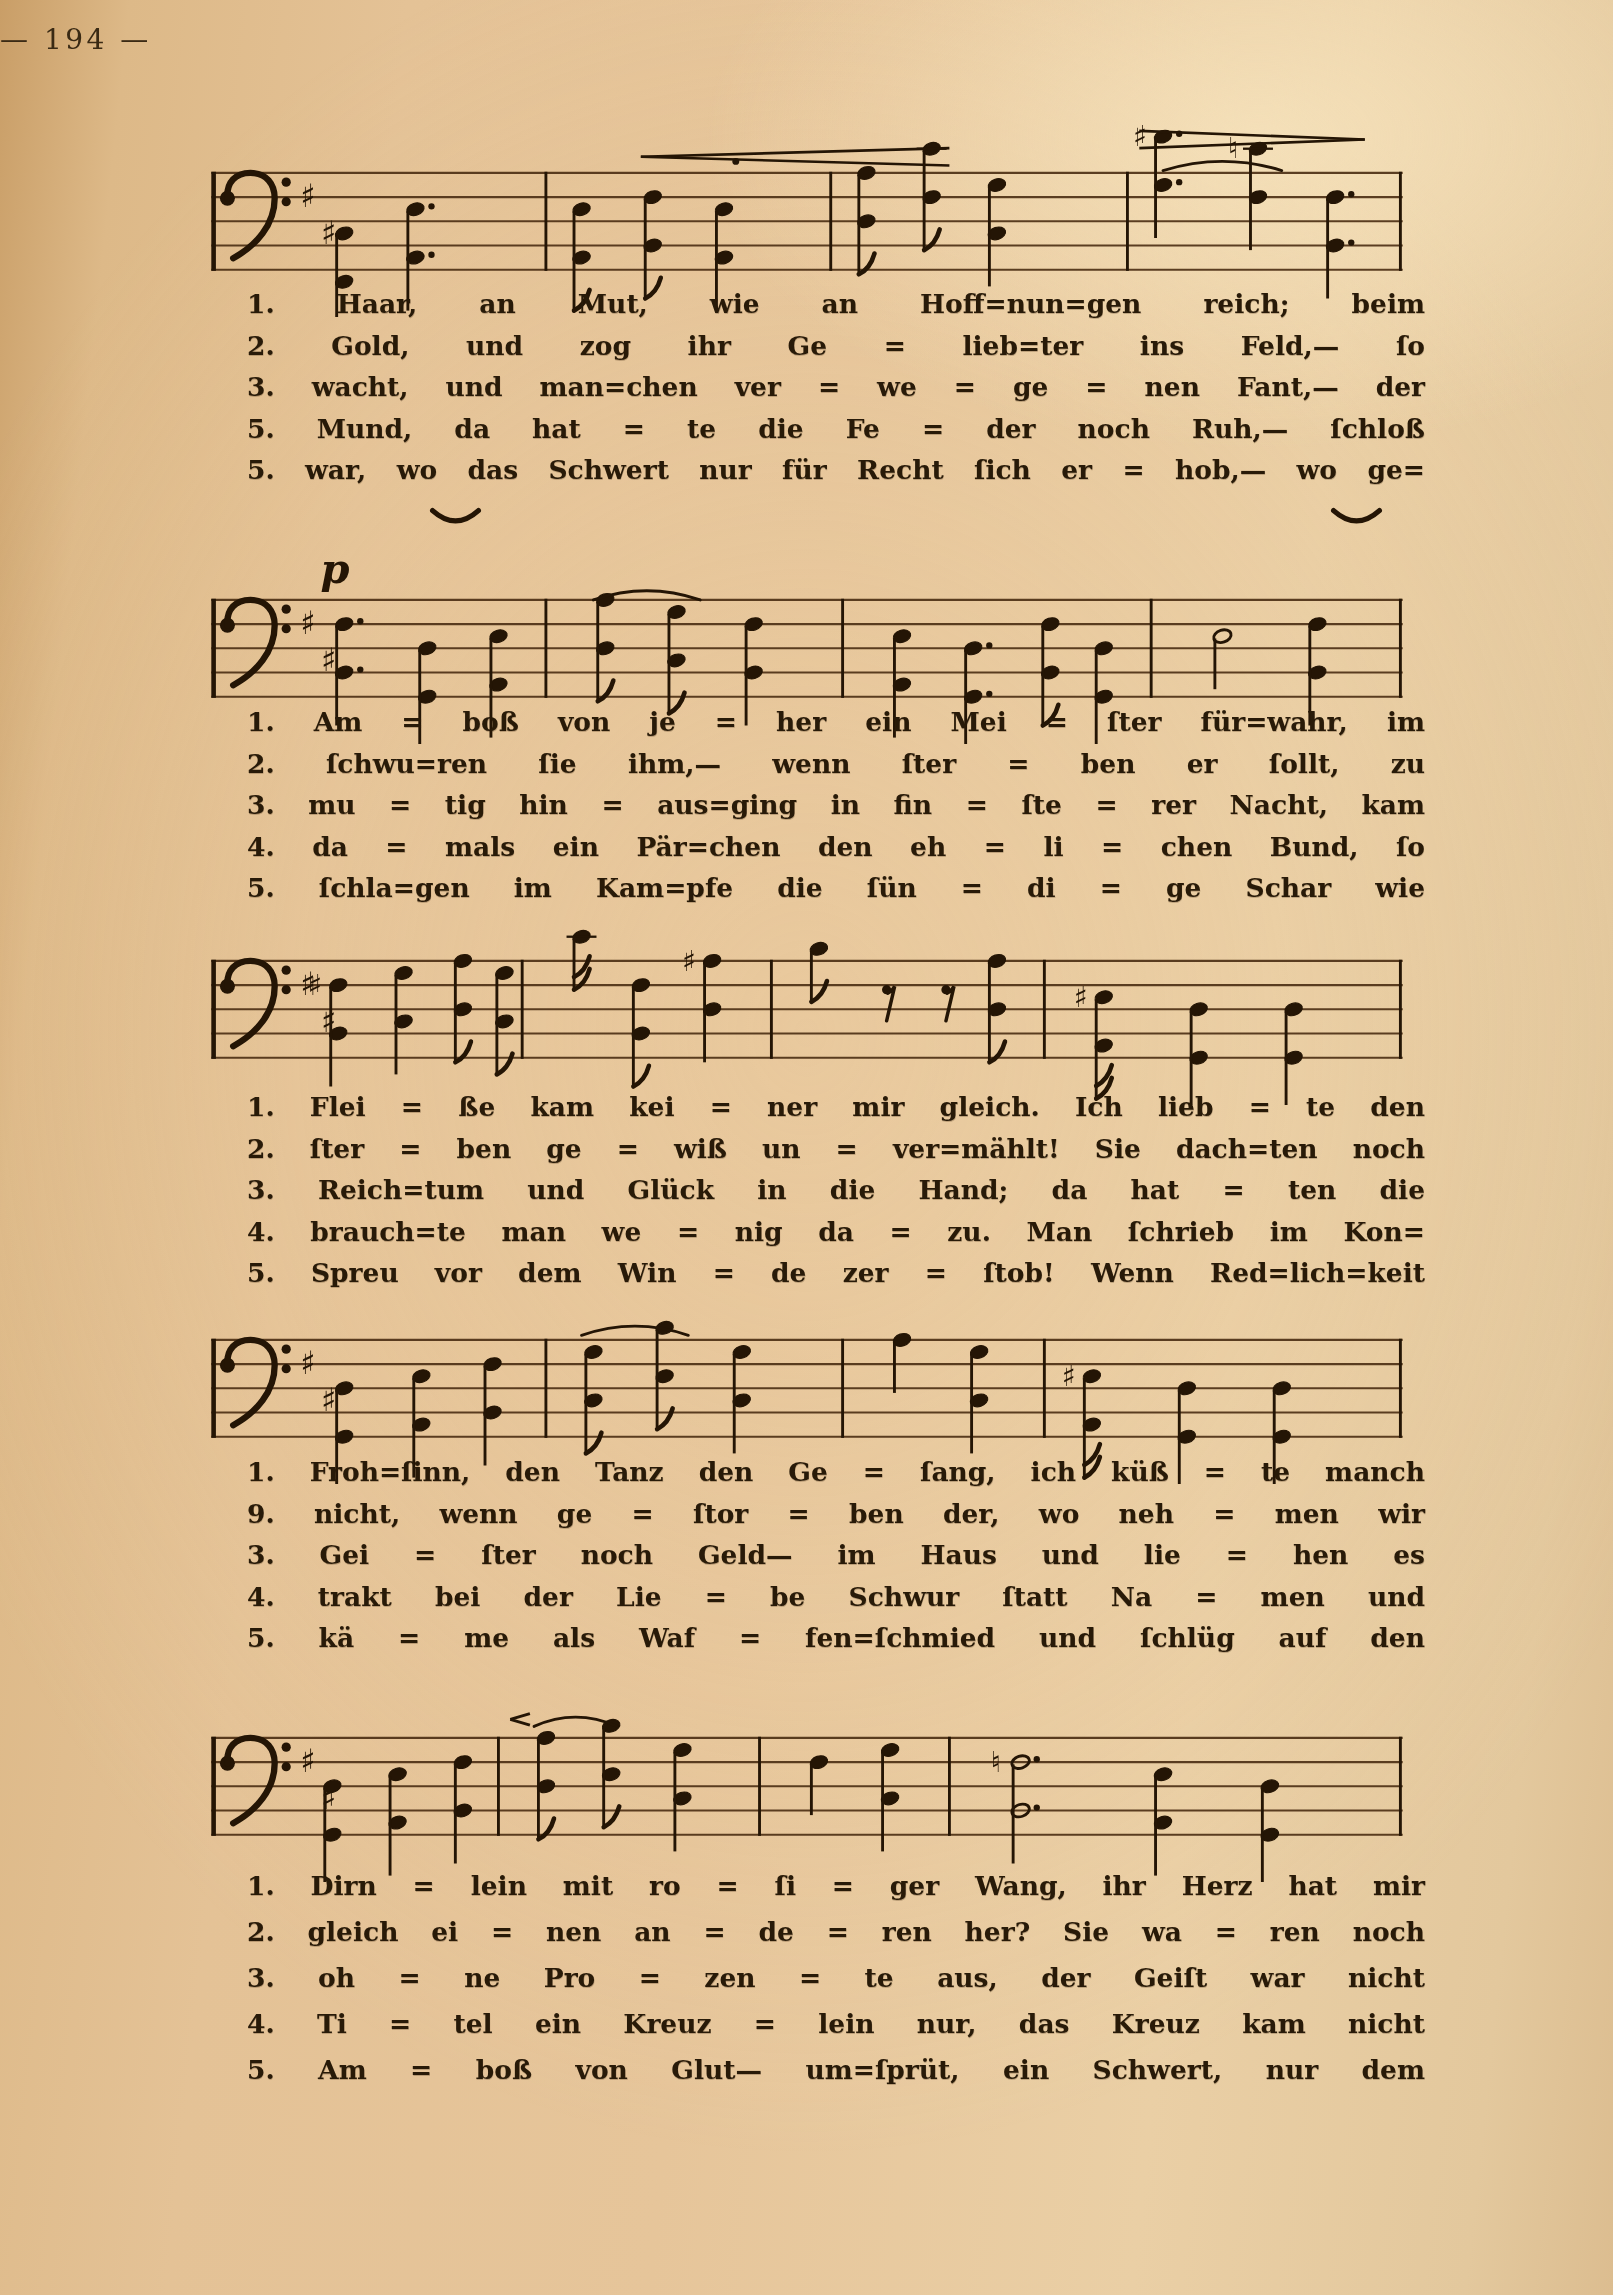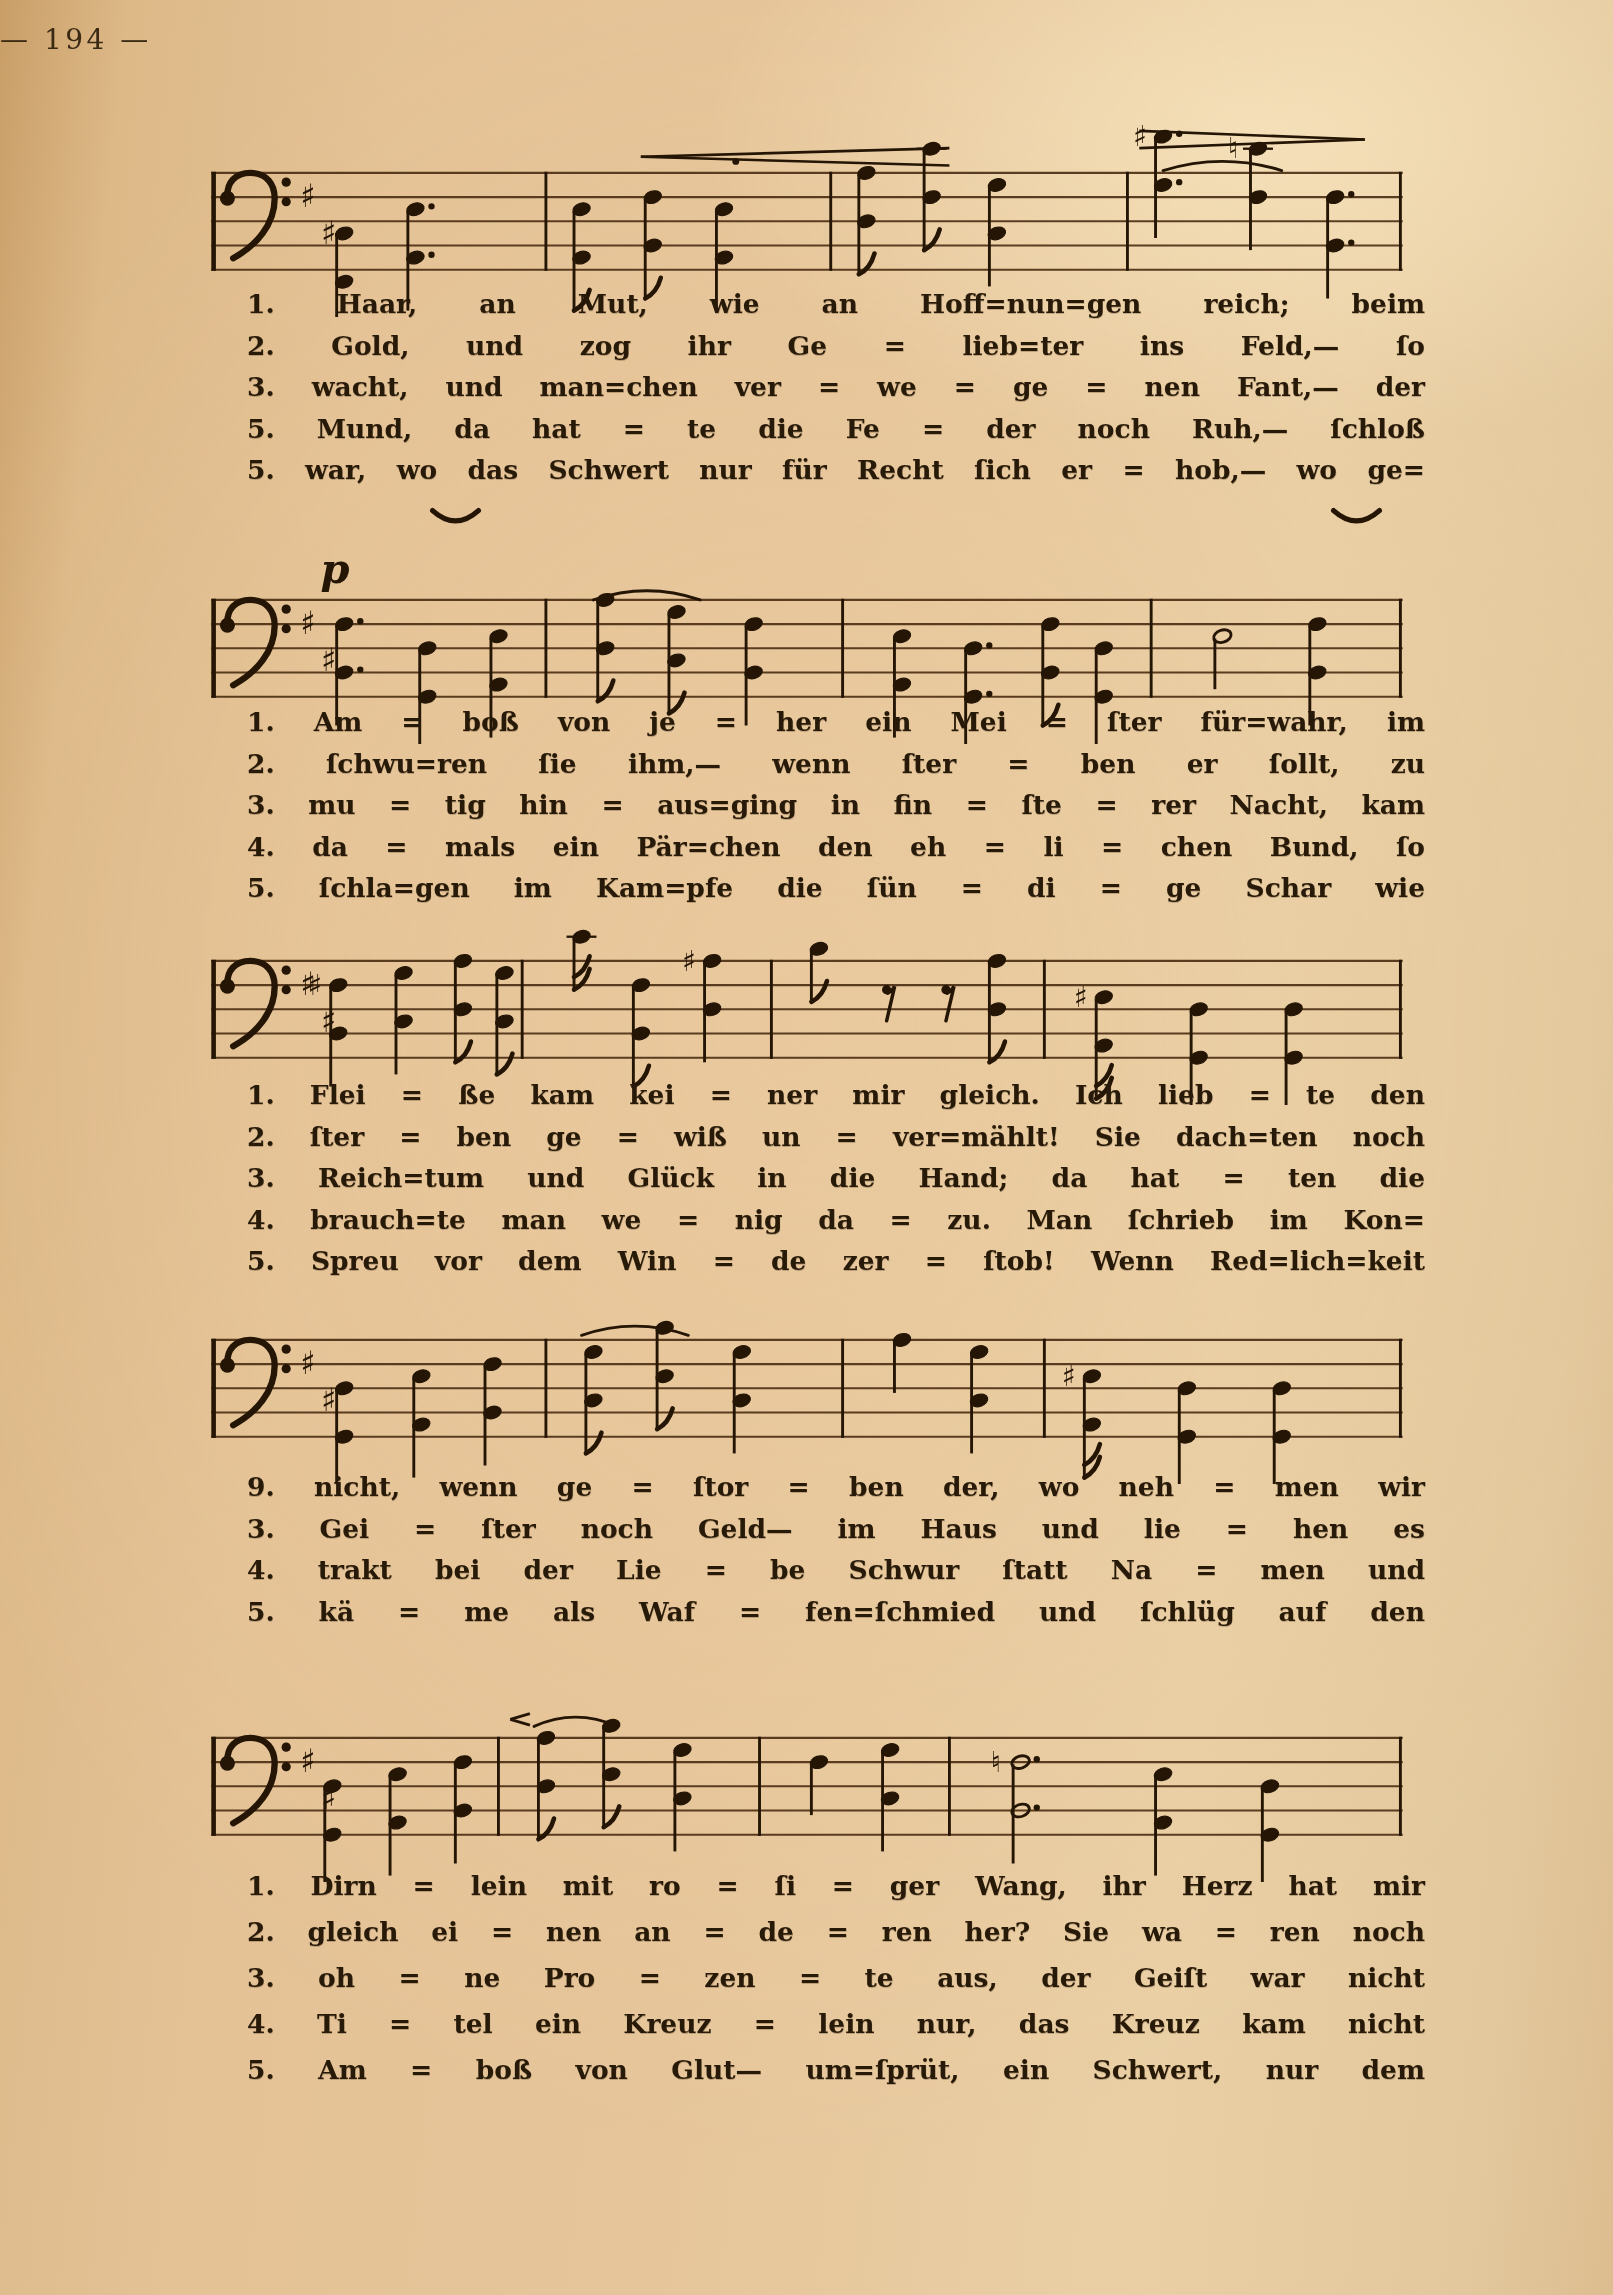--- a/index.html
+++ b/index.html
@@ -289,21 +289,21 @@
           <circle cx="1176.1999999999998" cy="140" r="8" fill="#241505"></circle>
           <path d="M1178.1999999999998,146 Q 1186.1999999999998,142 1190.1999999999998,134 L 1176.1999999999998,194" stroke="#241505" stroke-width="6" fill="none" stroke-linecap="round"></path>
         </g>
         <g>
           <circle cx="1279.2" cy="140" r="8" fill="#241505"></circle>
           <path d="M1281.2,146 Q 1289.2,142 1293.2,134 L 1279.2,194" stroke="#241505" stroke-width="6" fill="none" stroke-linecap="round"></path>
         </g>
       </svg>
     </div>
   <div class="lyric-block" style="top: 1082px;">
-      <div class="lyric-line" style="margin-top: 0px; height: 26.5px;">1. Flei = ße kam kei = ner mir gleich. Ich lieb = te den</div>
+      <div class="lyric-line" style="margin-top: 12px; height: 26.5px;">1. Flei = ße kam kei = ner mir gleich. Ich lieb = te den</div>
       <div class="lyric-line" style="margin-top: 15px; height: 26.5px;">2. ſter = ben ge = wiß un = ver=mählt! Sie dach=ten noch</div>
       <div class="lyric-line" style="margin-top: 15px; height: 26.5px;">3. Reich=tum und Glück in die Hand; da hat = ten die</div>
       <div class="lyric-line" style="margin-top: 15px; height: 26.5px;">4. brauch=te man we = nig da = zu. Man ſchrieb im Kon=</div>
       <div class="lyric-line" style="margin-top: 15px; height: 26.5px;">5. Spreu vor dem Win = de zer = ſtob! Wenn Red=lich=keit</div>
     </div>
 
   <div class="staff-host" style="top:1288px">
       <svg viewBox="0 0 2076 340">
         <g>
           <line x1="4" x2="2072" y1="90" y2="90" stroke="#4a2d12" stroke-width="3.6" opacity="0.9"></line>
@@ -365,20 +365,21 @@
           <ellipse cx="1697.1999999999998" cy="258" rx="15.5" ry="10.5" transform="rotate(-18 1697.1999999999998 258)" fill="#241505" stroke="#241505" stroke-width="2"></ellipse>
           <line x1="1684.1999999999998" x2="1684.1999999999998" y1="178" y2="350" stroke="#241505" stroke-width="5"></line>
           <ellipse cx="1862" cy="174" rx="15.5" ry="10.5" transform="rotate(-18 1862 174)" fill="#241505" stroke="#241505" stroke-width="2"></ellipse>
           <ellipse cx="1862" cy="258" rx="15.5" ry="10.5" transform="rotate(-18 1862 258)" fill="#241505" stroke="#241505" stroke-width="2"></ellipse>
           <line x1="1849" x2="1849" y1="178" y2="350" stroke="#241505" stroke-width="5"></line>
         </g>
         <path d="M646.6,82 Q 739.3,50 832,82" stroke="#241505" stroke-width="5" fill="none" stroke-linecap="round"></path>
       </svg>
     </div>
   <div class="lyric-block" style="top: 1459px;">
+      <div class="lyric-line" style="margin-top: 0px; height: 26.5px;">1. Froh=ſinn, den Tanz den Ge = ſang, ich küß = te manch</div>
       <div class="lyric-line" style="margin-top: 15px; height: 26.5px;">9. nicht, wenn ge = ſtor = ben der, wo neh = men wir</div>
       <div class="lyric-line" style="margin-top: 15px; height: 26.5px;">3. Gei = ſter noch Geld— im Haus und lie = hen es</div>
       <div class="lyric-line" style="margin-top: 15px; height: 26.5px;">4. trakt bei der Lie = be Schwur ſtatt Na = men und</div>
       <div class="lyric-line" style="margin-top: 15px; height: 26.5px;">5. kä = me als Waf = fen=ſchmied und ſchlüg auf den</div>
     </div>
 
   <div class="staff-host" style="top:1686px">
       <svg viewBox="0 0 2076 340">
         <g>
           <line x1="4" x2="2072" y1="90" y2="90" stroke="#4a2d12" stroke-width="3.6" opacity="0.9"></line>

